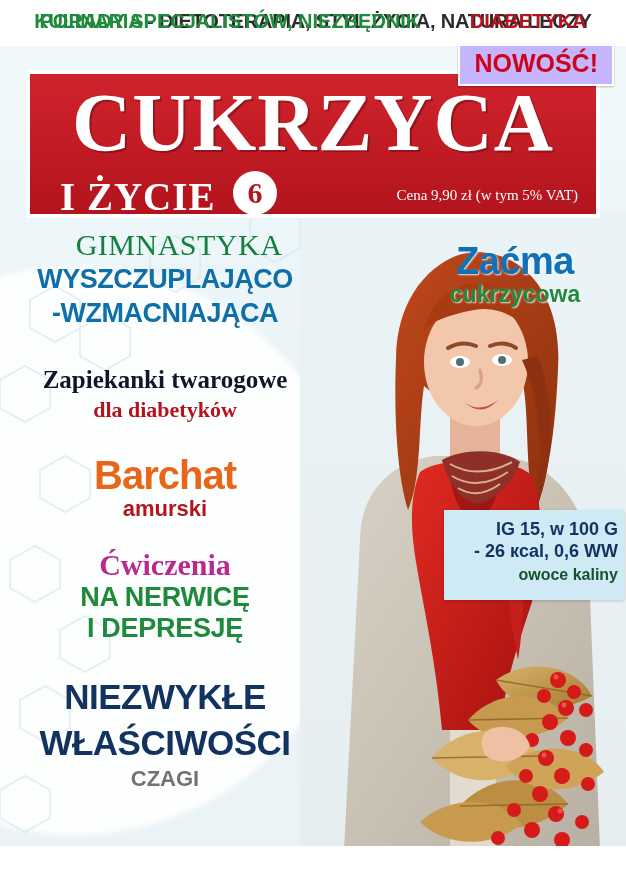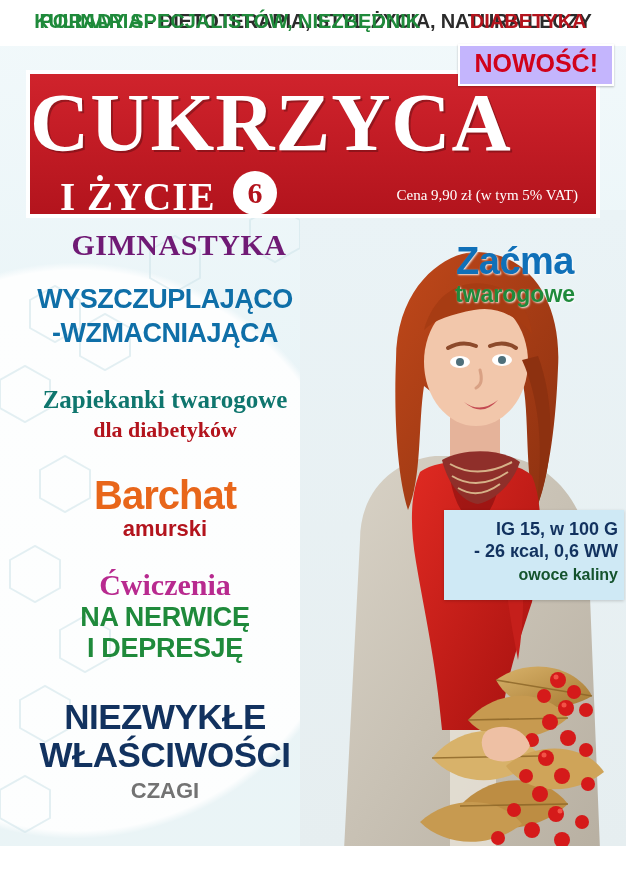--- a/index.html
+++ b/index.html
@@ -78,20 +78,21 @@
     height: 148px;
     background: linear-gradient(180deg,#d0232c 0%, #b3141d 100%);
     border: 4px solid #ffffff;
     box-sizing: border-box;
     z-index: 5;
   }
   .masthead-title {
     position: absolute;
     left: 0; top: 2px;
     width: 100%;
+    text-align: center;
     color: #ffffff;
     font-family: "Liberation Serif", serif;
     font-weight: bold;
     font-size: 82px;
     line-height: 94px;
     letter-spacing: 1px;
     text-shadow: 2px 2px 0 rgba(0,0,0,0.25);
   }
   .masthead-sub {
     position: absolute;
@@ -137,40 +138,40 @@
     width: 326px;
     height: 640px;
     z-index: 3;
   }
 
   
   .teasers { position: absolute; left: 0; top: 228px; width: 330px; z-index: 4; }
   .t-block { text-align: center; }
 
   .t1-line1 {
-    color: #701a75;
-    font-family: "Liberation Serif", serif;
-    font-weight: bold;
+    color: #15803d;
+    font-family: "Liberation Serif", serif;
+    font-weight: normal;
     font-size: 30px;
     letter-spacing: 0.5px;
     padding-left: 28px;
   }
   .t1-line2, .t1-line3 {
     color: #0f6fa8;
     font-family: "Liberation Sans", sans-serif;
     font-weight: bold;
     font-size: 27px;
     letter-spacing: -0.5px;
     line-height: 34px;
   }
-  .t1-line2 { margin-top: 20px; }
+  .t1-line2 { margin-top: 0; }
 
   .t2 { margin-top: 36px; }
   .t2-line1 {
-    color: #0f766e;
+    color: #0f172a;
     font-family: "Liberation Serif", serif;
     font-weight: bold;
     font-size: 25px;
   }
   .t2-line2 {
     color: #b3141d;
     font-family: "Liberation Serif", serif;
     font-weight: bold;
     font-size: 22px;
     margin-top: 3px;
@@ -209,20 +210,21 @@
   }
 
   .t5 { margin-top: 34px; }
   .t5-line1, .t5-line2 {
     color: #12325f;
     font-family: "Liberation Sans", sans-serif;
     font-weight: bold;
     font-size: 35px;
     line-height: 38px;
     letter-spacing: -0.5px;
+    margin-top: 8px;
   }
   .t5-line3 {
     color: #737373;
     font-family: "Liberation Sans", sans-serif;
     font-weight: bold;
     font-size: 22px;
     margin-top: 4px;
   }
 
   
@@ -433,21 +435,21 @@
 
   <div class="masthead">
     <div class="masthead-title">CUKRZYCA</div>
     <div class="masthead-sub">I ŻYCIE</div>
     <div class="issue-badge">6</div>
     <div class="price">Cena 9,90 zł (w tym 5% VAT)</div>
   </div>
 
   <div class="zacma">
     <div class="zacma-1">Zaćma</div>
-    <div class="zacma-2">twarogowe</div>
+    <div class="zacma-2">cukrzycowa</div>
   </div>
 
   <div class="teasers">
 
     <div class="t-block">
       <div class="t1-line1">GIMNASTYKA</div>
       <div class="t1-line2">WYSZCZUPLAJĄCO</div>
       <div class="t1-line3">-WZMACNIAJĄCA</div>
     </div>
 

